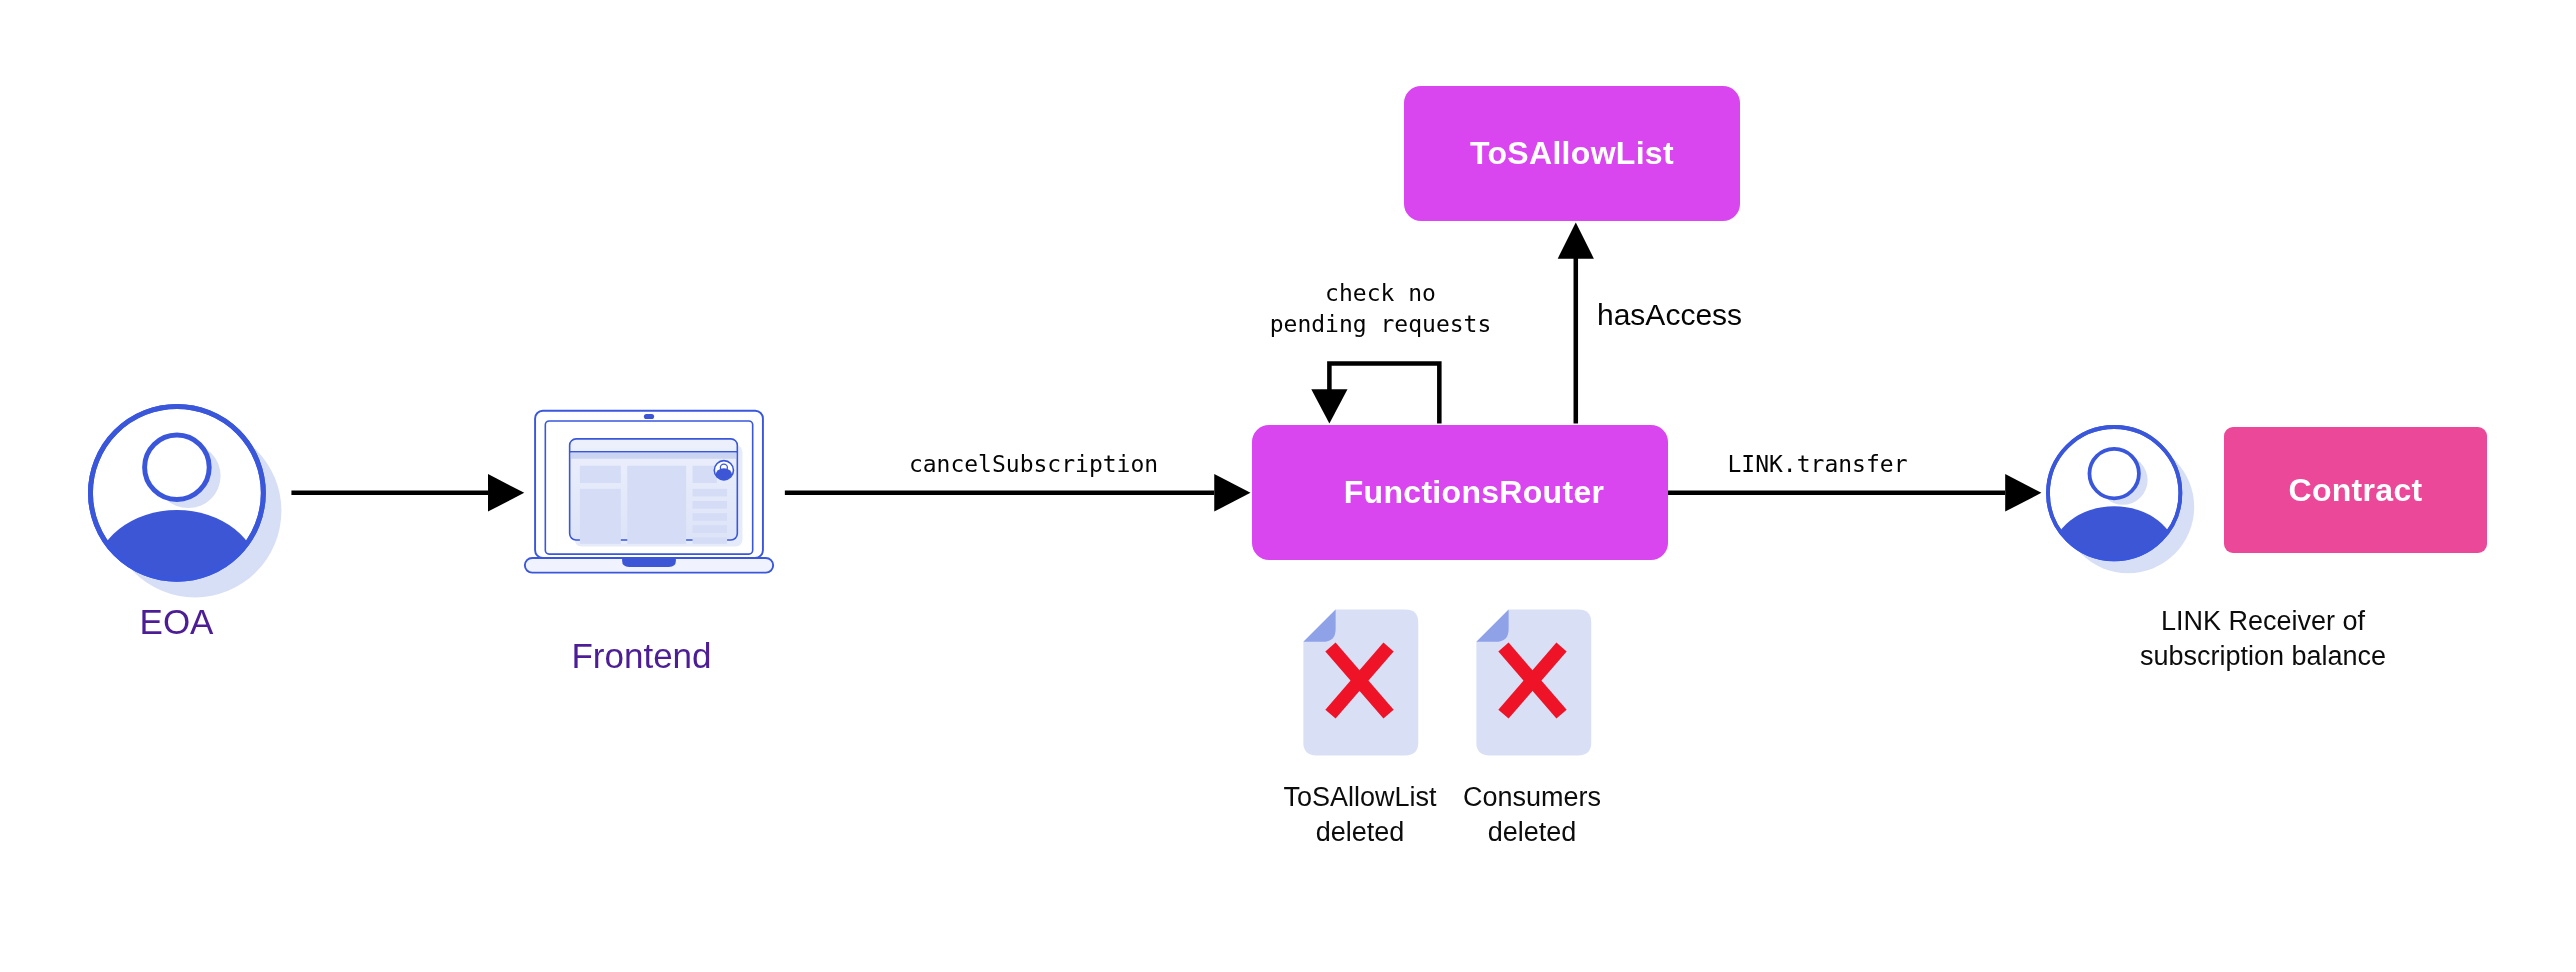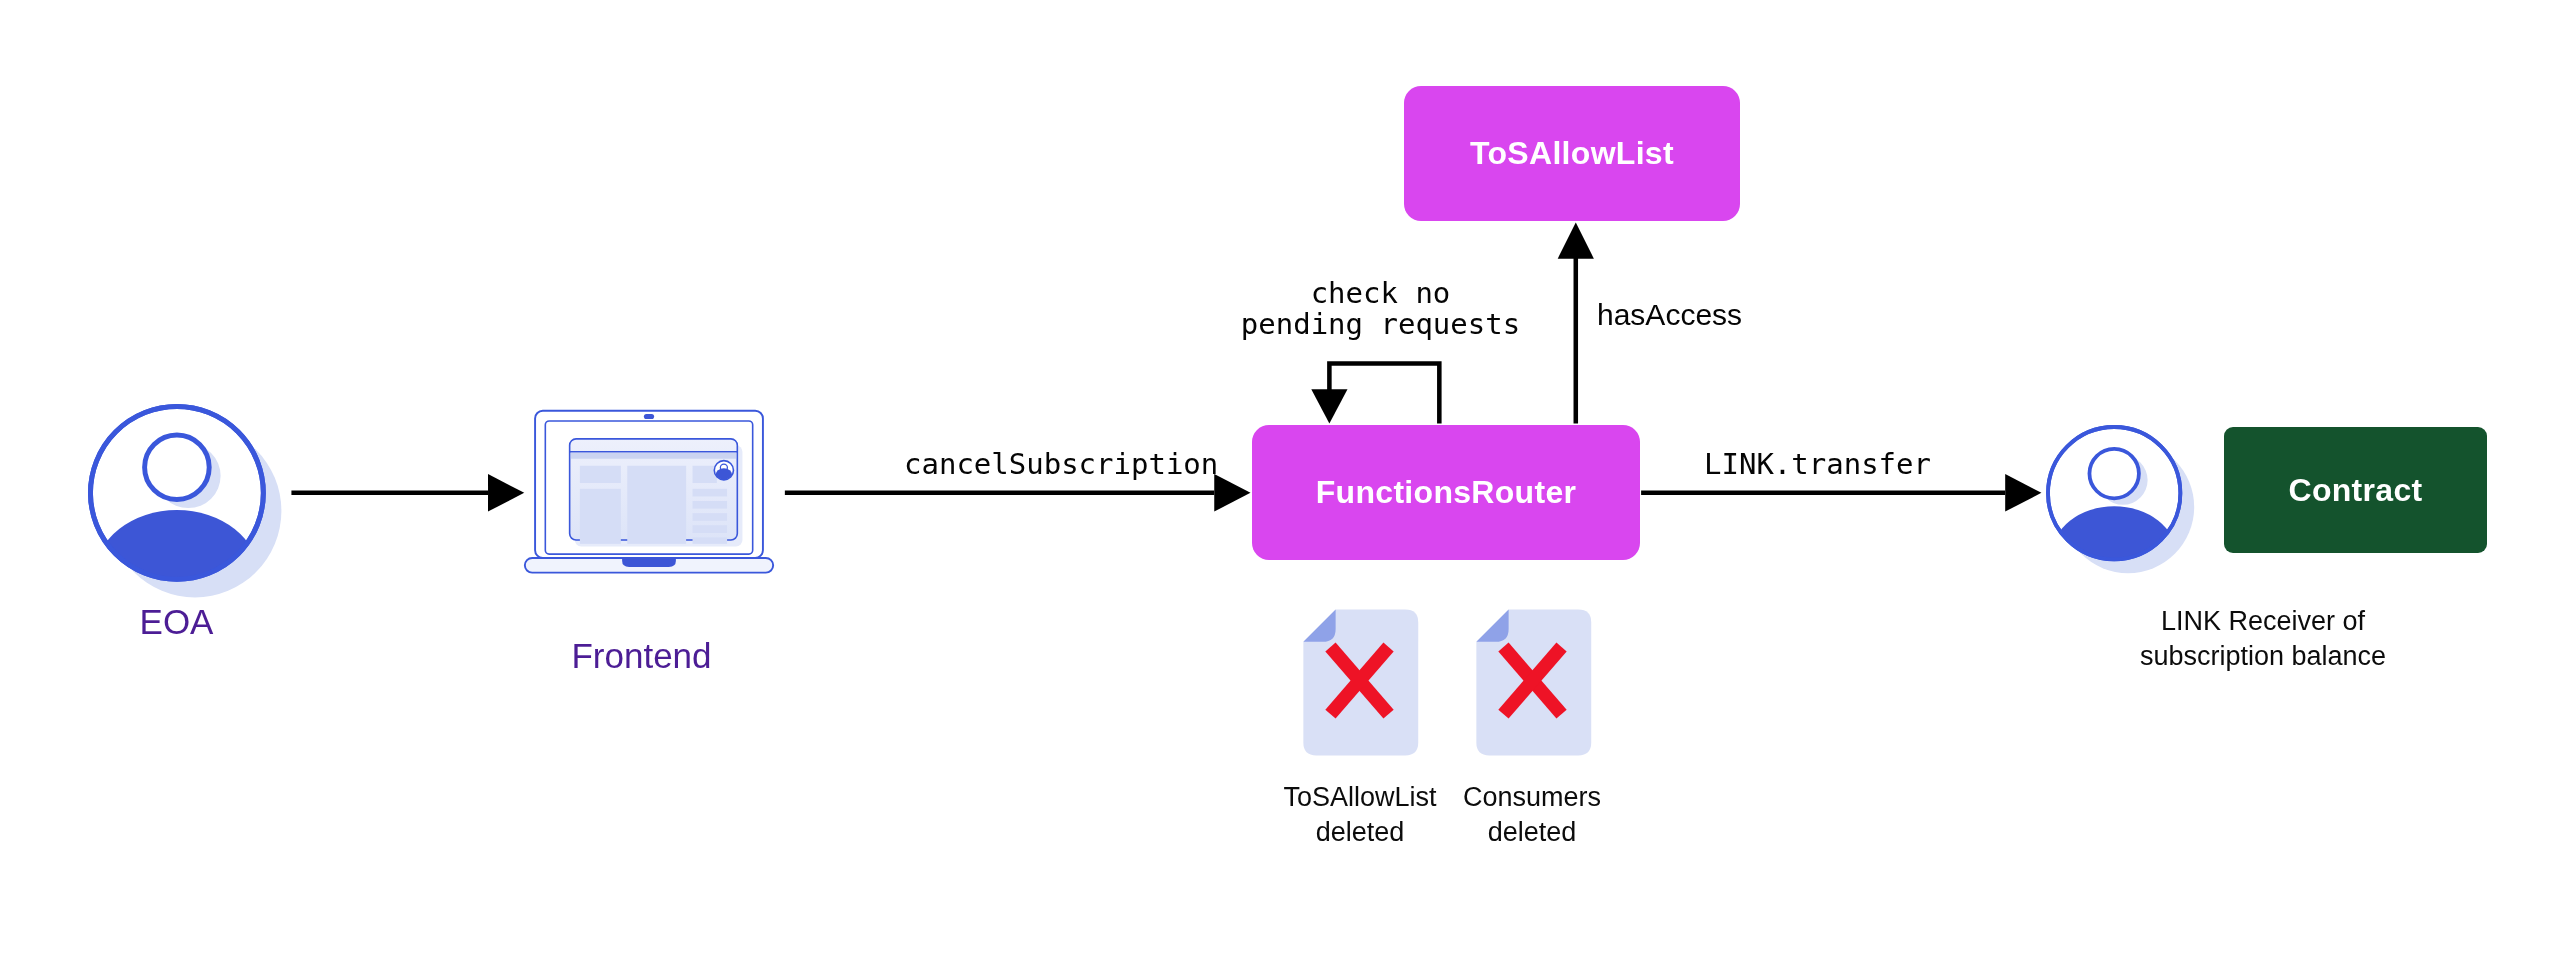--- a/index.html
+++ b/index.html
@@ -17,33 +17,33 @@
     position: absolute;
     display: flex;
     align-items: center;
     justify-content: center;
     color: #ffffff;
     font-weight: bold;
     font-size: 32px;
     letter-spacing: 0.3px;
   }
   .box-slate { background: #d946ef; border-radius: 17px; }
-  .box-navy  { background: #14532d; border-radius: 9px; }
+  .box-navy  { background: #ec4899; border-radius: 9px; }
   .node-label {
     position: absolute;
     text-align: center;
     font-weight: normal;
     font-size: 35px;
     color: #4c1d95;
   }
   .mono-label {
     position: absolute;
     text-align: center;
     font-family: "DejaVu Sans Mono", monospace;
-    font-size: 29px;
+    font-size: 23px;
     line-height: 31px;
     color: #050505;
     white-space: nowrap;
   }
   .sans-annot {
     position: absolute;
     font-size: 30px;
     color: #050505;
     white-space: nowrap;
   }
@@ -133,21 +133,21 @@
       </g>
 
       <rect x="6" y="234" width="388" height="23" rx="11.5" fill="#F0F3FD" stroke="#3A57DB" stroke-width="3"></rect>
       <path d="M 158 234 h 84 v 5 q 0 9 -11 9 h -62 q -11 0 -11 -9 z" fill="#3D56D6"></path>
     </svg>
   </div>
   <div class="node-label" style="left:512px; top:636px; width:259px;">Frontend</div>
 
   <div class="mono-label" style="left:904px; top:449px; width:259px;">cancelSubscription</div>
 
-  <div class="node-box box-slate" style="left:1252px; top:425px; width:388px; height:135px;">
+  <div class="node-box box-slate" style="left:1252px; top:425px; width:388px; height:135px;padding-left:28px;">
     <span>FunctionsRouter</span>
   </div>
 
   <div class="mono-label" style="left:1219px; top:278px; width:323px;">
     <span>check no</span><br>
     <span>pending requests</span>
   </div>
 
   <div class="sans-annot" style="left:1597px; top:298px;">hasAccess</div>
 

